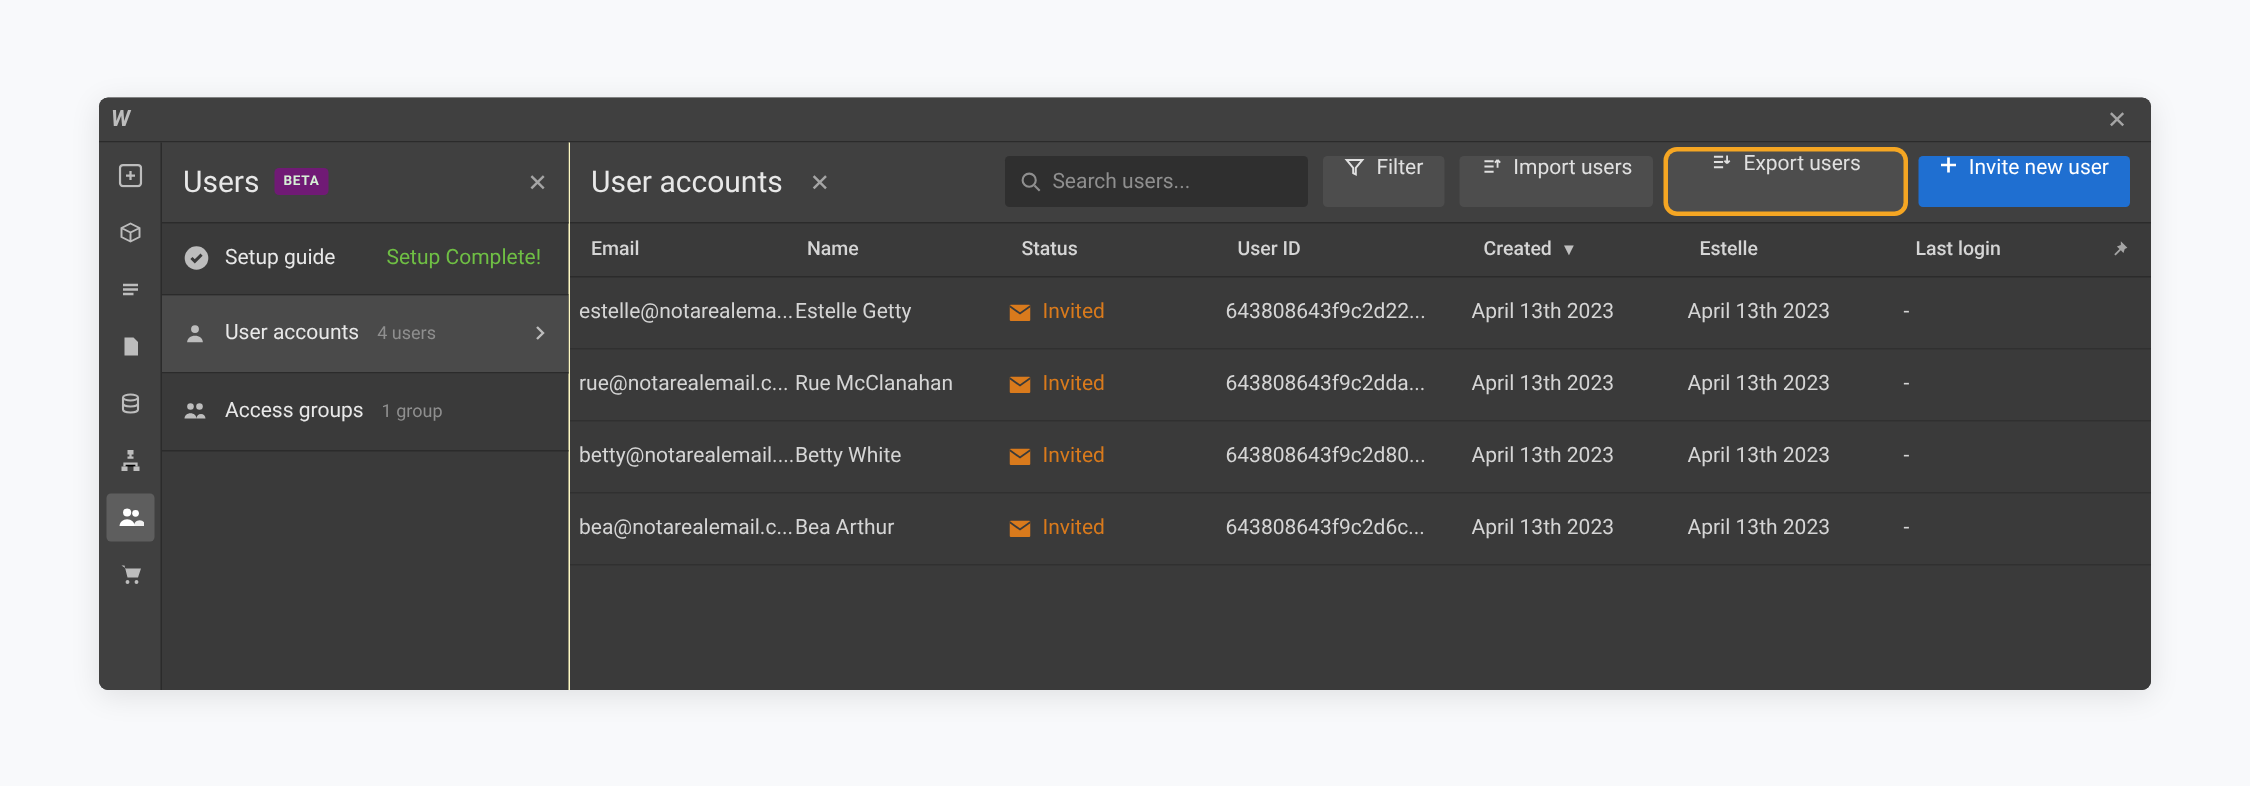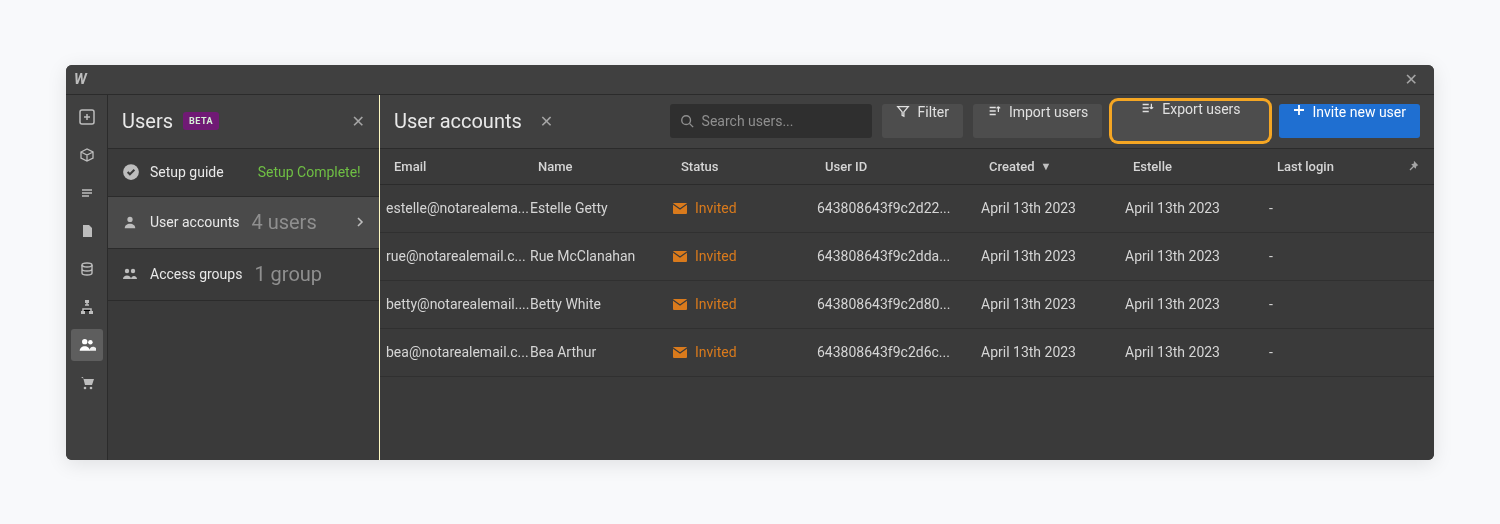--- a/index.html
+++ b/index.html
@@ -18,21 +18,21 @@
   .beta { background:#701a75; color:#d6f0d6; font-size:9px; font-weight:700; padding:4px 6px; border-radius:3px; letter-spacing:.5px; }
   .panel-x { margin-left:auto; color:#a5a5a5; font-size:16px; cursor:pointer; }
   .setup { height:48px; display:flex; align-items:center; padding:0 14px; gap:10px; border-bottom:1px solid #2b2b2b; cursor:pointer; }
   .setup .check { color:#bdbdbd; }
   .setup-name { color:#e8e8e8; font-size:14px; }
   .setup-status { color:#6fbf44; font-size:14px;margin-left:24px; }
   .nav-item { height:52px; display:flex; align-items:center; padding:0 14px; gap:12px; border-bottom:1px solid #2b2b2b; cursor:pointer; }
   .nav-item.active { background:#4a4a4a; }
   .nav-icon { color:#bdbdbd; width:16px; display:flex; justify-content:center; }
   .nav-label { color:#e8e8e8; font-size:14px; }
-  .nav-count { color:#8f8f8f; font-size:20px; }
+  .nav-count { color:#8f8f8f; font-size:12px; }
   .nav-chev { margin-left:auto; color:#bdbdbd; }
   .main { flex:1; display:flex; flex-direction:column; background:#3a3a3a; min-width:0; }
   .toolbar { height:54px; display:flex; align-items:center; padding:0 14px; gap:10px; border-bottom:1px solid #2b2b2b; background:#404040; }
   .main-title { color:#e8e8e8; font-size:20px; margin-right:4px; }
   .main-x { color:#a5a5a5; font-size:16px; margin-right:auto; cursor:pointer; padding:0 4px; }
   .search { background:#2f2f2f; border-radius:3px; height:34px; width:202px; display:flex; align-items:center; padding:0 10px; gap:8px; }
   .search input { background:transparent; border:none; outline:none; color:#bdbdbd; font-size:14px; width:100%; }
   .search input::placeholder { color:#8f8f8f; }
   .btn { height:34px; padding:0 14px; background:#4d4d4d; border-radius:3px; color:#e0e0e0; font-size:14px; display:flex; align-items:flex-start; gap:8px; cursor:pointer; border:none; }
   .btn.highlight { box-shadow: 0 0 0 3px #f5a623; border-radius:6px; padding:0 28px; height:40px; }

